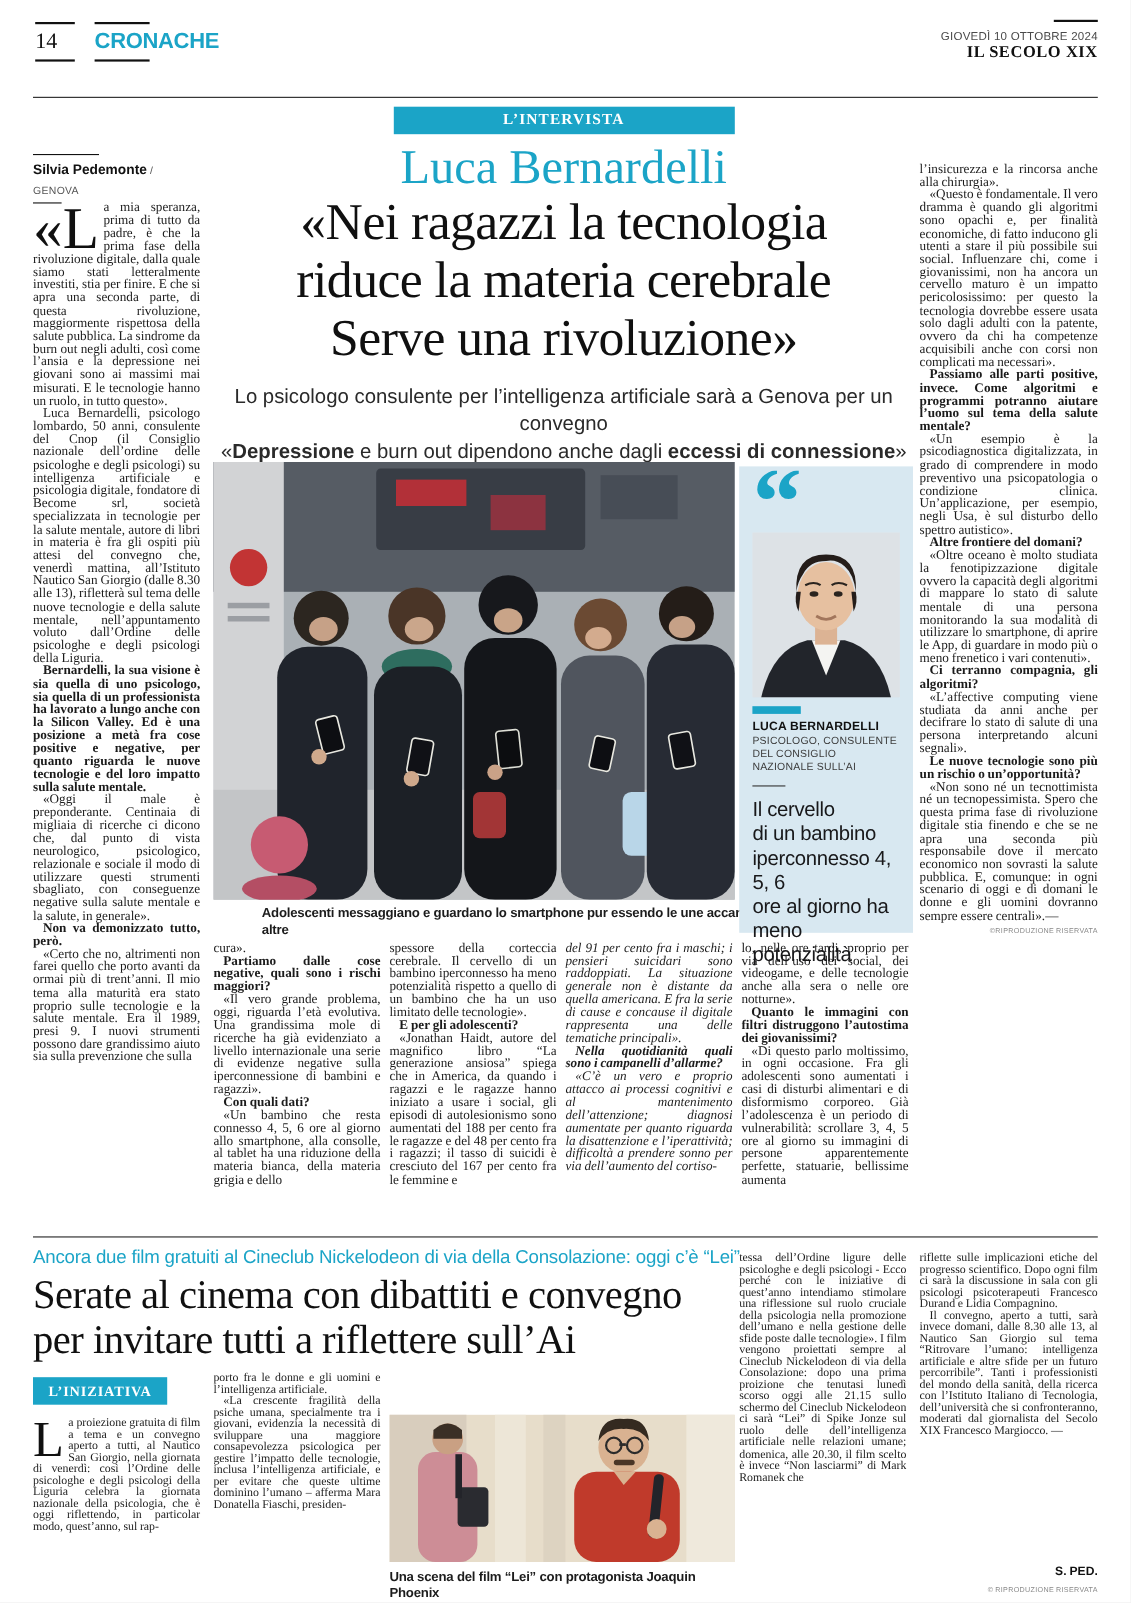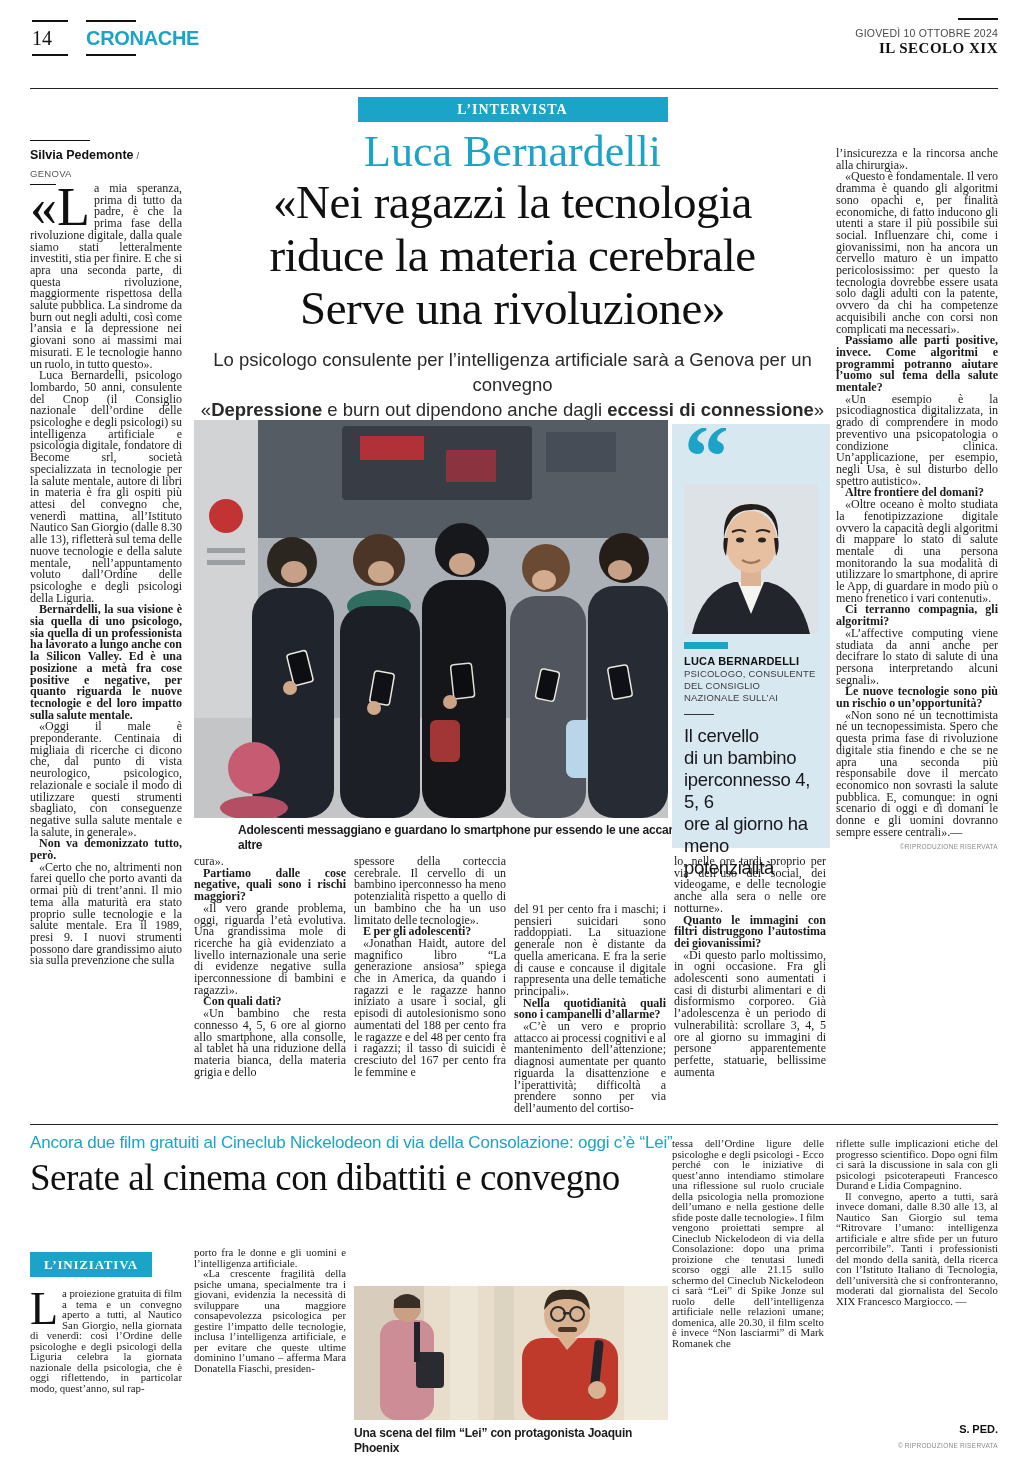--- a/index.html
+++ b/index.html
@@ -178,21 +178,21 @@
       <p class="para q">Partiamo dalle cose negative, quali sono i rischi maggiori?</p>
       <p class="para plain">«Il vero grande problema, oggi, riguarda l’età evolutiva. Una grandissima mole di ricerche ha già evidenziato a livello internazionale una serie di evidenze negative sulla iperconnessione di bambini e ragazzi».</p>
       <p class="para q">Con quali dati?</p>
       <p class="para plain">«Un bambino che resta connesso 4, 5, 6 ore al giorno allo smartphone, alla consolle, al tablet ha una riduzione della materia bianca, della materia grigia e dello</p>
   </div>
   <div class="col" style="left:354px;top:856px;width:152px;height:258px;">
     <p class="para cont">spessore della corteccia cerebrale. Il cervello di un bambino iperconnesso ha meno potenzialità rispetto a quello di un bambino che ha un uso limitato delle tecnologie».</p>
       <p class="para q">E per gli adolescenti?</p>
       <p class="para plain">«Jonathan Haidt, autore del magnifico libro “La generazione ansiosa” spiega che in America, da quando i ragazzi e le ragazze hanno iniziato a usare i social, gli episodi di autolesionismo sono aumentati del 188 per cento fra le ragazze e del 48 per cento fra i ragazzi; il tasso di suicidi è cresciuto del 167 per cento fra le femmine e</p>
   </div>
-  <div class="col" style="left:514px;top:904px;width:152px;height:258px;">
+  <div class="col" style="left:514px;top:856px;width:152px;height:258px;font-style:italic;">
     <p class="para cont">del 91 per cento fra i maschi; i pensieri suicidari sono raddoppiati. La situazione generale non è distante da quella americana. E fra la serie di cause e concause il digitale rappresenta una delle tematiche principali».</p>
       <p class="para q">Nella quotidianità quali sono i campanelli d’allarme?</p>
       <p class="para plain">«C’è un vero e proprio attacco ai processi cognitivi e al mantenimento dell’attenzione; diagnosi aumentate per quanto riguarda la disattenzione e l’iperattività; difficoltà a prendere sonno per via dell’aumento del cortiso-</p>
   </div>
   <div class="col" style="left:674px;top:856px;width:152px;height:258px;">
     <p class="para cont">lo, nelle ore tardi, proprio per via dell’uso dei social, dei videogame, e delle tecnologie anche alla sera o nelle ore notturne».</p>
       <p class="para q">Quanto le immagini con filtri distruggono l’autostima dei giovanissimi?</p>
       <p class="para plain">«Di questo parlo moltissimo, in ogni occasione. Fra gli adolescenti sono aumentati i casi di disturbi alimentari e di disformismo corporeo. Già l’adolescenza è un periodo di vulnerabilità: scrollare 3, 4, 5 ore al giorno su immagini di persone apparentemente perfette, statuarie, bellissime aumenta</p>
   </div>
 
@@ -241,20 +241,21 @@
       <p class="para plain">«L’affective computing viene studiata da anni anche per decifrare lo stato di salute di una persona interpretando alcuni segnali».</p>
       <p class="para q">Le nuove tecnologie sono più un rischio o un’opportunità?</p>
       <p class="para plain">«Non sono né un tecnottimista né un tecnopessimista. Spero che questa prima fase di rivoluzione digitale stia finendo e che se ne apra una seconda più responsabile dove il mercato economico non sovrasti la salute pubblica. E, comunque: in ogni scenario di oggi e di domani le donne e gli uomini dovranno sempre essere centrali».—</p>
     <span class="copyright">©RIPRODUZIONE RISERVATA</span>
   </div>
 
   <div class="divider"></div>
   <div class="bkicker">Ancora due film gratuiti al Cineclub Nickelodeon di via della Consolazione: oggi c’è “Lei”</div>
   <h2 class="bheadline" style="margin:0;font-weight:400;">
     <span>Serate al cinema con dibattiti e convegno</span>
+    <span>per invitare tutti a riflettere sull’Ai</span>
   </h2>
   <div class="labelbox">L’INIZIATIVA</div>
 
   <div class="bcol" style="left:30px;top:1288px;width:152px;height:164px;">
     <p class="para lead"><span class="dropcap small">L</span><span>a proiezione gratuita di film a tema e un convegno aperto a tutti, al Nautico San Giorgio, nella giornata di venerdì: così l’Ordine delle psicologhe e degli psicologi della Liguria celebra la giornata nazionale della psicologia, che è oggi riflettendo, in particolar modo, quest’anno, sul rap-</span></p>
   </div>
   <div class="bcol" style="left:194px;top:1247px;width:152px;height:205px;">
     <p class="para cont">porto fra le donne e gli uomini e l’intelligenza artificiale.</p>
       <p class="para plain">«La crescente fragilità della psiche umana, specialmente tra i giovani, evidenzia la necessità di sviluppare una maggiore consapevolezza psicologica per gestire l’impatto delle tecnologie, inclusa l’intelligenza artificiale, e per evitare che queste ultime dominino l’umano – afferma Mara Donatella Fiaschi, presiden-</p>
   </div>

